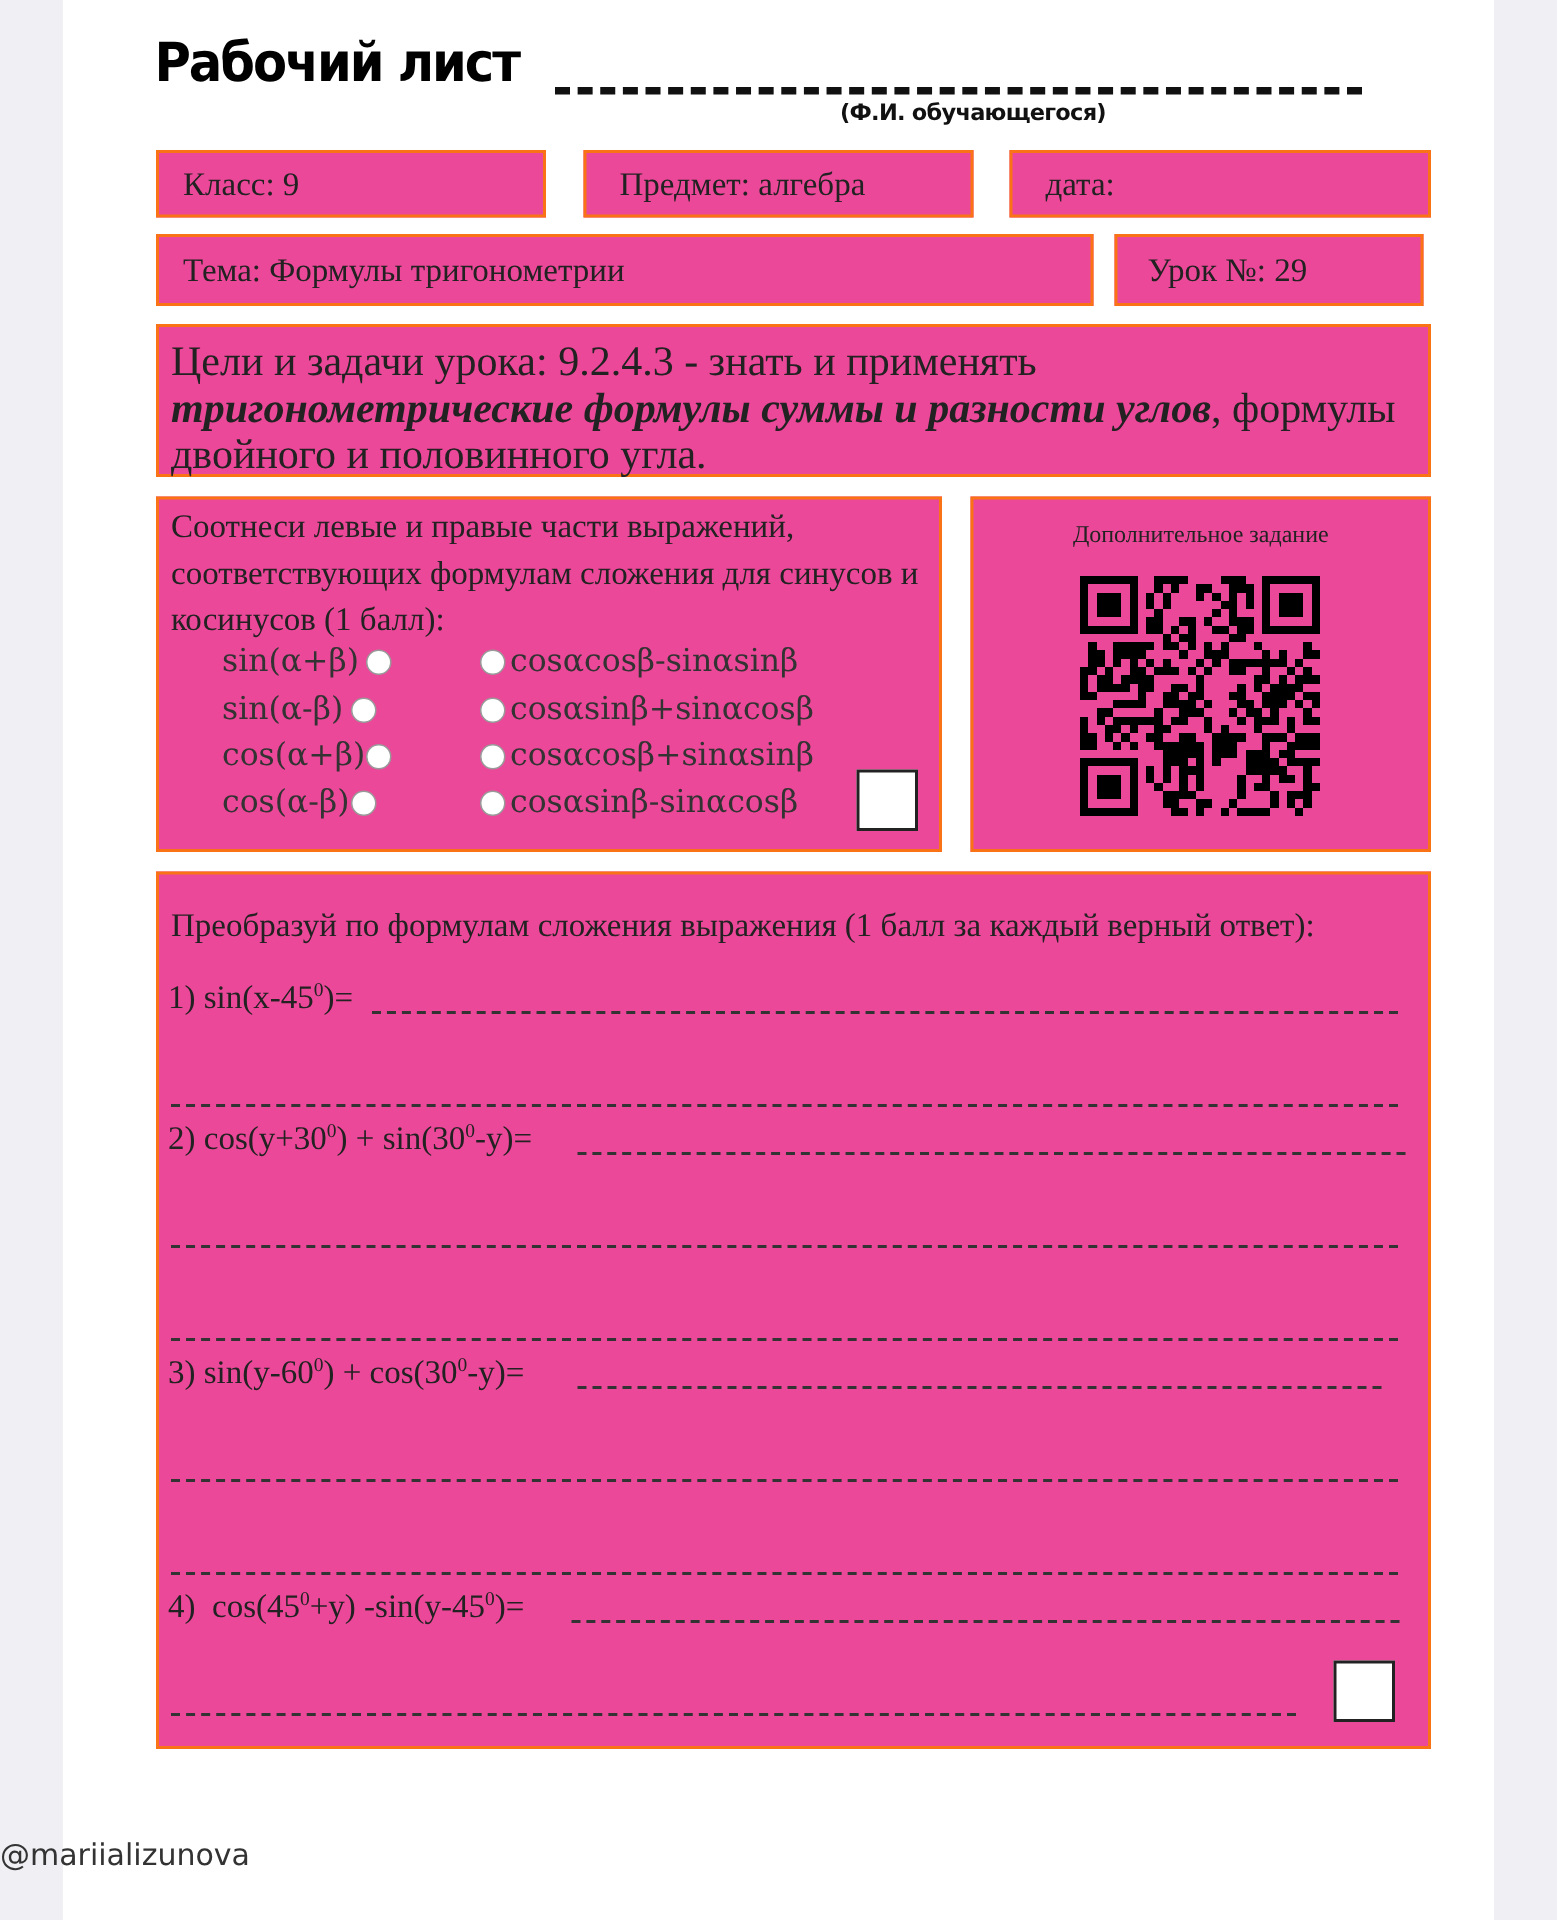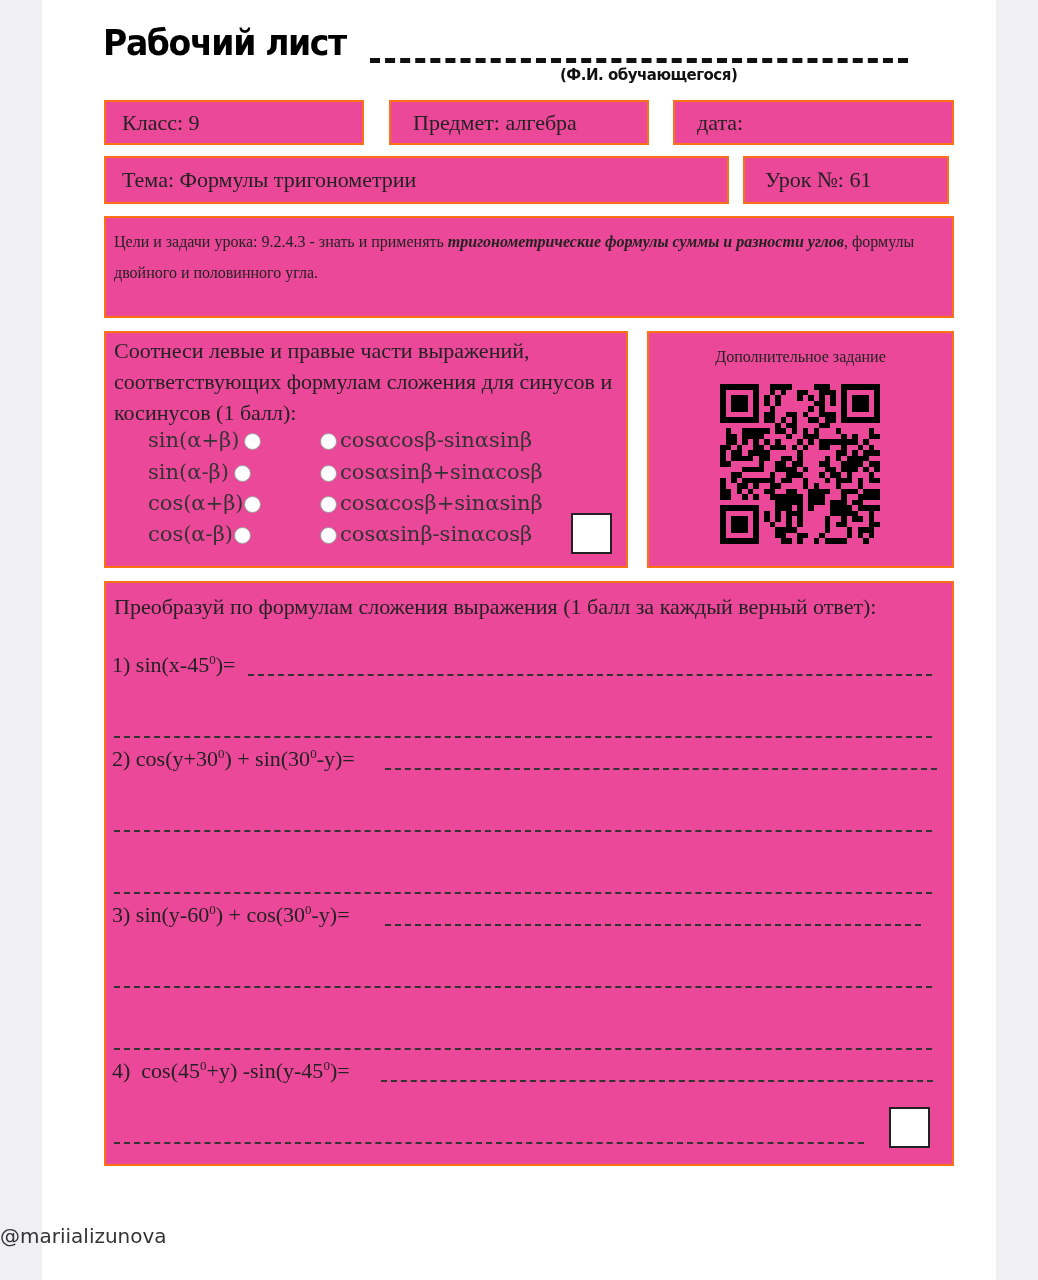--- a/index.html
+++ b/index.html
@@ -4,21 +4,21 @@
 <style>
   html, body { margin:0; padding:0; }
   body { width:1038px; height:1280px; background:#efeff4; position:relative; overflow:hidden; font-family:"Liberation Serif", serif; color:#222; }
   .page { position:absolute; left:42px; top:0; width:954px; height:1280px; background:#fff; }
   .abs { position:absolute; }
   .box { position:absolute; border:2px solid #f97316; box-sizing:border-box; background:#ec4899; }
   .title { left:103px; top:22px; font-family:"DejaVu Sans", sans-serif; font-weight:bold; font-size:36px; letter-spacing:-1.5px; color:#000; transform:scaleX(0.92); transform-origin:left; }
   .name-line { left:370px; top:58px; width:538px; height:0; border-top:5px dashed #111; }
   .name-cap { left:560px; top:66px; font-family:"DejaVu Sans", sans-serif; font-weight:bold; font-size:15px; letter-spacing:-0.5px; color:#111; }
   .cell-text { font-size:22px; position:absolute; left:16px; top:50%; transform:translateY(-50%); white-space:nowrap; }
-  .goals { font-size:16px; line-height:31px; padding:8px 8px; }
+  .goals { font-size:28px; line-height:31px; padding:8px 8px; }
   .goals b { font-style:italic; }
   .bold-head { font-weight:normal; font-size:22px; line-height:31px; }
   .formula { font-family:"DejaVu Serif", serif; font-size:21px; position:absolute; white-space:nowrap; color:#333; }
   .radio { display:inline-block; width:17px; height:17px; border:1px solid #999; border-radius:50%; vertical-align:middle; box-sizing:border-box; background:#fff; }
   .checkbox { position:absolute; border:2px solid #222; background:#fff; box-sizing:border-box; }
   .qr { position:absolute; left:720px; top:384px; width:160px; height:160px; }
   .task { font-size:22px; position:absolute; left:112px; white-space:nowrap; }
   .dash { position:absolute; height:0; border-top:2px dashed #333; }
   .footer { position:absolute; left:0; width:1038px; top:1224px; font-family:"DejaVu Sans", sans-serif; font-size:20px; color:#333; }
   sup { font-size:13px; }
@@ -39,21 +39,21 @@
   <span class="cell-text" style="left:22px;">Предмет: алгебра</span>
 </div>
 <div class="box" style="left:673px;top:100px;width:281px;height:45px;">
   <span class="cell-text" style="left:22px;">дата:</span>
 </div>
 
 <div class="box" style="left:104px;top:156px;width:625px;height:48px;padding-left:36px;">
   <span class="cell-text">Тема: Формулы тригонометрии</span>
 </div>
 <div class="box" style="left:743px;top:156px;width:206px;height:48px;">
-  <span class="cell-text" style="left:20px;">Урок №: 61</span>
+  <span class="cell-text" style="left:20px;">Урок №: 29</span>
 </div>
 
 <div class="box goals" style="left:104px;top:216px;width:850px;height:102px;">
   <span>Цели и задачи урока: 9.2.4.3 - знать и применять </span><b>тригонометрические формулы суммы и разности углов</b><span>, формулы двойного и половинного угла.</span>
 </div>
 
 <div class="box" style="left:104px;top:331px;width:524px;height:237px;">
   <div class="bold-head" style="padding:2px 8px 0 8px;">Соотнеси левые и правые части выражений, соответствующих формулам сложения для синусов и косинусов (1 балл):</div>
 </div>
 <div id="matching-rows">
@@ -490,21 +490,21 @@
     <rect x="14" y="28" width="1" height="1" fill="#000"></rect>
     <rect x="17" y="28" width="1" height="1" fill="#000"></rect>
     <rect x="19" y="28" width="1" height="1" fill="#000"></rect>
     <rect x="20" y="28" width="1" height="1" fill="#000"></rect>
     <rect x="21" y="28" width="1" height="1" fill="#000"></rect>
     <rect x="22" y="28" width="1" height="1" fill="#000"></rect>
     <rect x="26" y="28" width="1" height="1" fill="#000"></rect>
   </svg>
 
 <div class="box" style="left:104px;top:581px;width:850px;height:585px;">
-  <div class="bold-head" style="padding:8px 8px 0 8px;width:780px;">Преобразуй по формулам сложения выражения (1 балл за каждый верный ответ):</div>
+  <div class="bold-head" style="padding:18px 8px 0 8px;width:780px;">Преобразуй по формулам сложения выражения (1 балл за каждый верный ответ):</div>
 </div>
 
 <div class="task" style="top:652px;">
   <span>1)</span><span> sin(x-45</span><sup>0</sup><span>)=</span>
 </div>
 <div class="dash" style="left:248px;top:674px;width:684px;"></div>
 <div class="dash" style="left:114px;top:736px;width:818px;"></div>
 
 <div class="task" style="top:746px;">
   <span>2)</span><span> cos(y+30</span><sup>0</sup><span>) + sin(30</span><sup>0</sup><span>-y)=</span>

